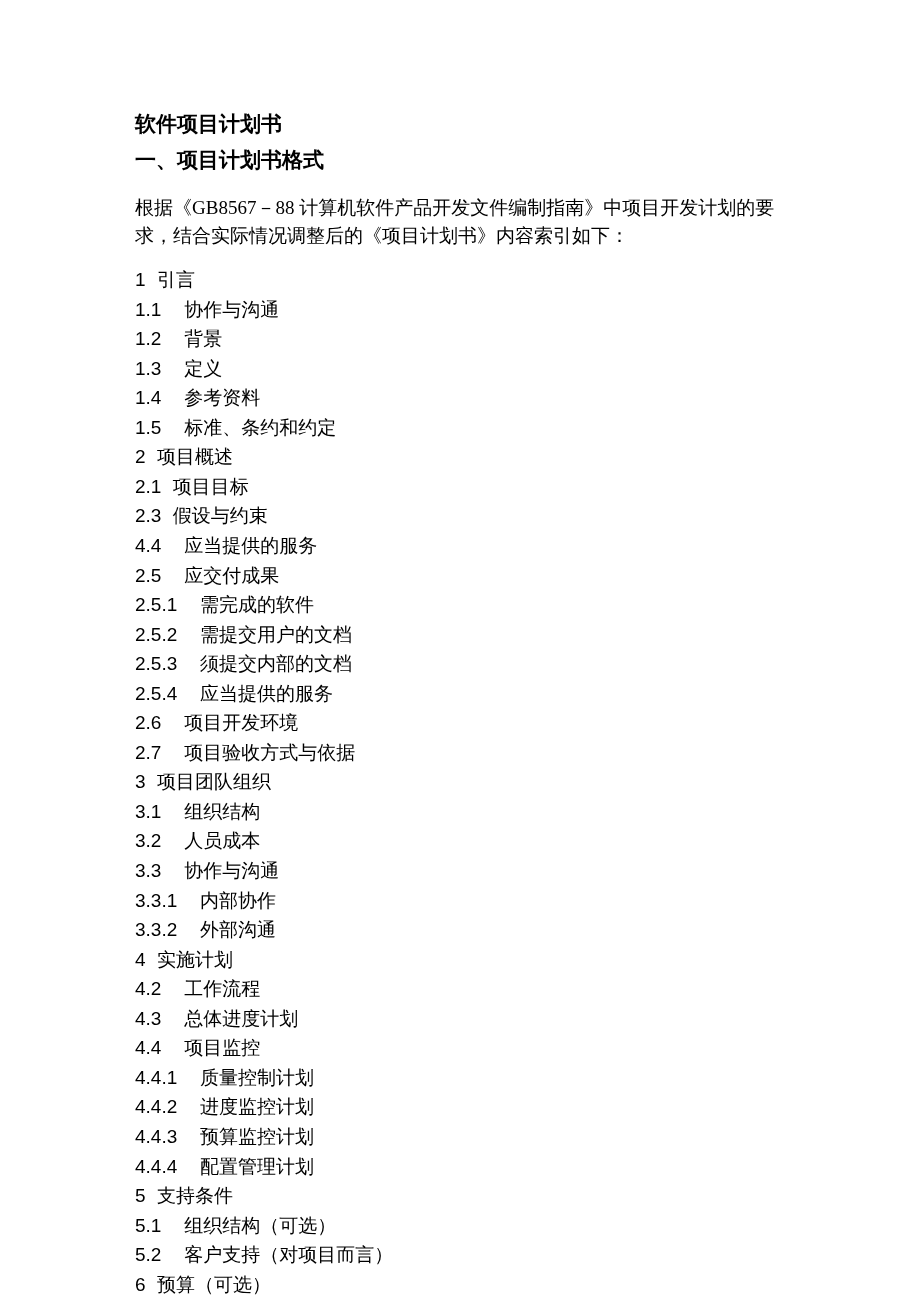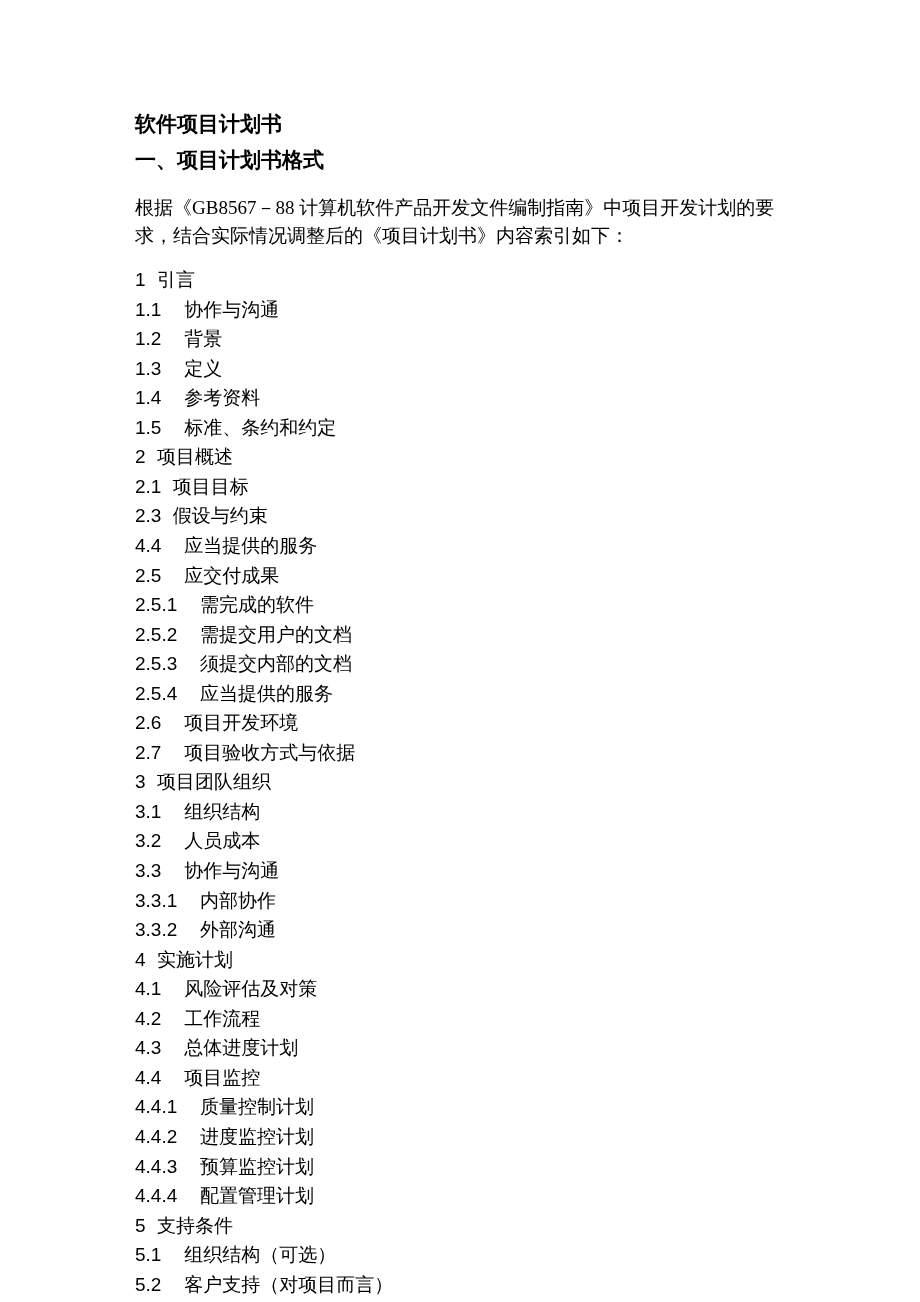--- a/index.html
+++ b/index.html
@@ -70,21 +70,20 @@
       <div class="toc-line"><span class="toc-num">2.5.4</span><span class="toc-text">  应当提供的服务</span></div>
       <div class="toc-line"><span class="toc-num">2.6</span><span class="toc-text">  项目开发环境</span></div>
       <div class="toc-line"><span class="toc-num">2.7</span><span class="toc-text">  项目验收方式与依据</span></div>
       <div class="toc-line"><span class="toc-num">3</span><span class="toc-text"> 项目团队组织</span></div>
       <div class="toc-line"><span class="toc-num">3.1</span><span class="toc-text">  组织结构</span></div>
       <div class="toc-line"><span class="toc-num">3.2</span><span class="toc-text">  人员成本</span></div>
       <div class="toc-line"><span class="toc-num">3.3</span><span class="toc-text">  协作与沟通</span></div>
       <div class="toc-line"><span class="toc-num">3.3.1</span><span class="toc-text">  内部协作</span></div>
       <div class="toc-line"><span class="toc-num">3.3.2</span><span class="toc-text">  外部沟通</span></div>
       <div class="toc-line"><span class="toc-num">4</span><span class="toc-text"> 实施计划</span></div>
-      <div class="toc-line"><span class="toc-num">4.1</span><span class="toc-text">  风险评估及对策</span></div>
       <div class="toc-line"><span class="toc-num">4.2</span><span class="toc-text">  工作流程</span></div>
       <div class="toc-line"><span class="toc-num">4.3</span><span class="toc-text">  总体进度计划</span></div>
       <div class="toc-line"><span class="toc-num">4.4</span><span class="toc-text">  项目监控</span></div>
       <div class="toc-line"><span class="toc-num">4.4.1</span><span class="toc-text">  质量控制计划</span></div>
       <div class="toc-line"><span class="toc-num">4.4.2</span><span class="toc-text">  进度监控计划</span></div>
       <div class="toc-line"><span class="toc-num">4.4.3</span><span class="toc-text">  预算监控计划</span></div>
       <div class="toc-line"><span class="toc-num">4.4.4</span><span class="toc-text">  配置管理计划</span></div>
       <div class="toc-line"><span class="toc-num">5</span><span class="toc-text"> 支持条件</span></div>
       <div class="toc-line"><span class="toc-num">5.1</span><span class="toc-text">  组织结构（可选）</span></div>
       <div class="toc-line"><span class="toc-num">5.2</span><span class="toc-text">  客户支持（对项目而言）</span></div>

